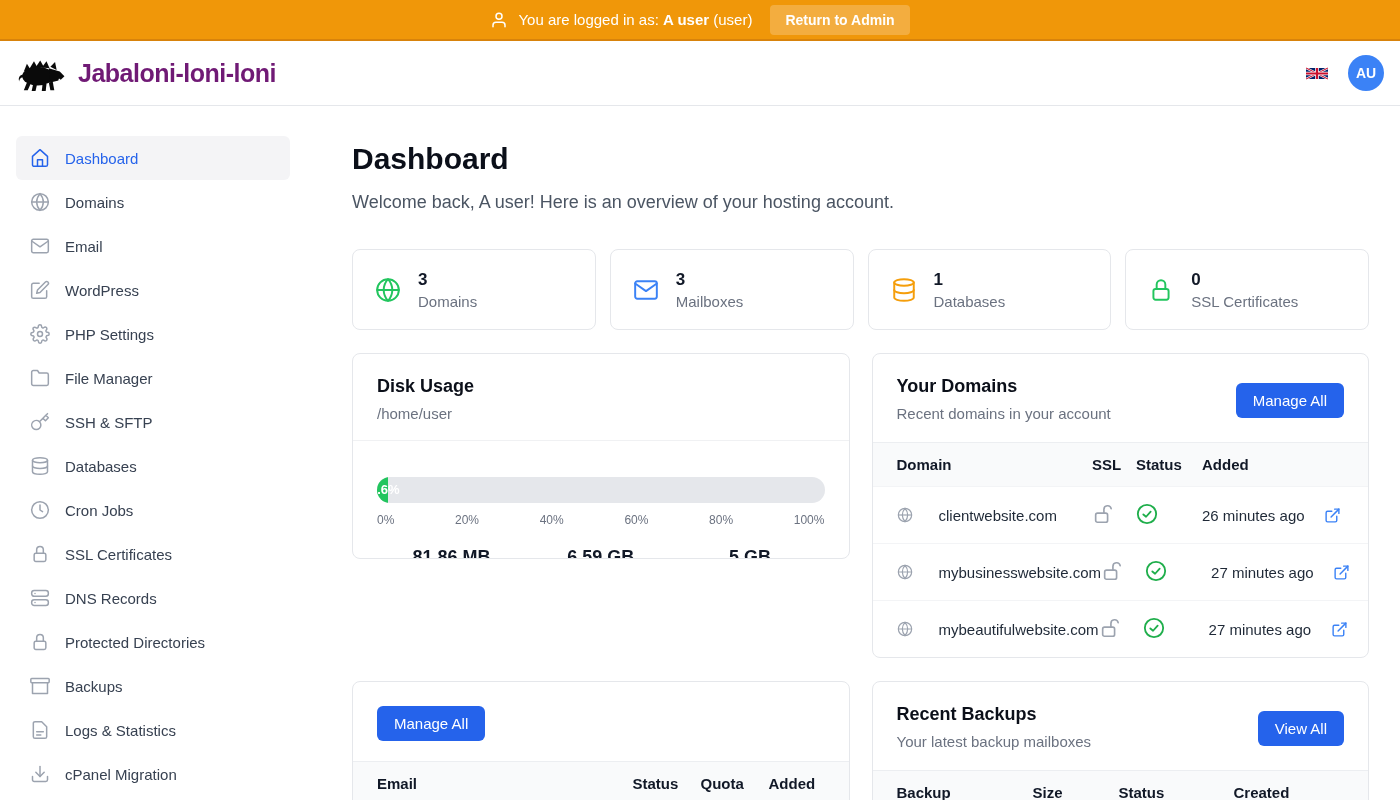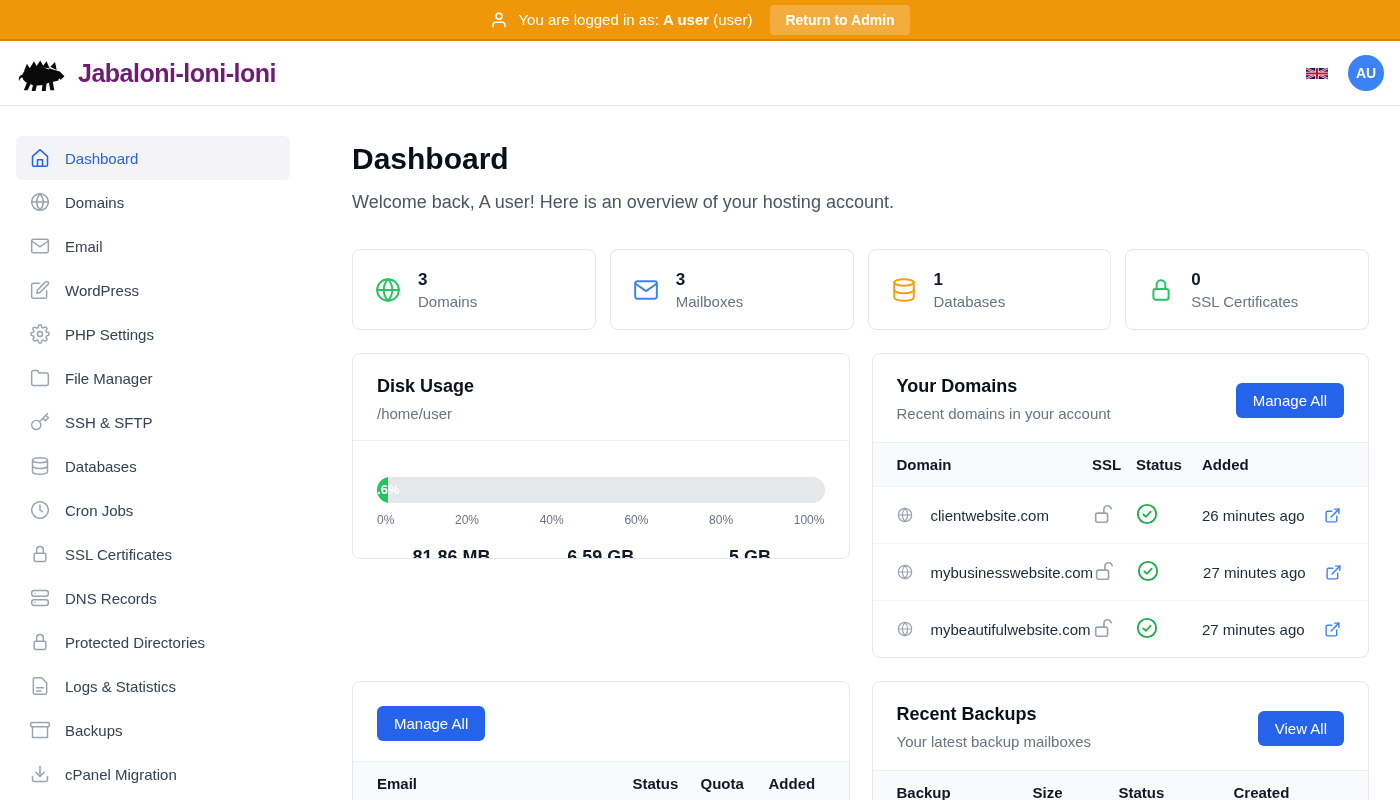--- a/index.html
+++ b/index.html
@@ -72,21 +72,21 @@
 
   
   .thead { height:44px; background:#f9fafb; border-top:1px solid #eceef1;
            display:grid; align-items:center; padding:6px 24px;
            font-size:15px; font-weight:700; color:#111827; }
   .dom-grid { grid-template-columns:1fr 44px 66px 122px 20px; }
   .mail-grid { grid-template-columns:1fr 58px 58px 56px; column-gap:10px; }
   .bak-grid { grid-template-columns:136px 86px 115px 1fr; }
   .trow { height:57px; display:grid; align-items:center; padding:0 24px;
           border-top:1px solid #f3f4f6; font-size:15px; }
-  .dom-name { display:flex; align-items:center; gap:18px; font-weight:500; color:#1f2937; }
+  .dom-name { display:flex; align-items:center; gap:26px; font-weight:500; color:#1f2937; }
   .dom-name svg { width:16px; height:16px; stroke:#9ca3af; flex-shrink:0; }
   .added { color:#1f2937; }
   .icon-btn { background:none; border:none; cursor:pointer; padding:0; display:flex; }
   .bottom-card { height:190px; }
 </style>
 </head>
 <body>
 
 <div class="banner">
   <div class="msg">
@@ -218,32 +218,32 @@
     </div>
     <div class="side-item">
       <svg viewBox="0 0 24 24" fill="none" stroke-width="1.8" stroke-linecap="round" stroke-linejoin="round">
           <rect x="5" y="11" width="14" height="10" rx="2"></rect>
           <path d="M8 11V7a4 4 0 0 1 8 0v4"></path>
         </svg>
       <span>Protected Directories</span>
     </div>
     <div class="side-item">
       <svg viewBox="0 0 24 24" fill="none" stroke-width="1.8" stroke-linecap="round" stroke-linejoin="round">
+          <polyline points="21 8 21 21 3 21 3 8"></polyline>
+          <rect x="1" y="3" width="22" height="5" rx="1"></rect>
+        </svg>
+      <span>Backups</span>
+    </div>
+    <div class="side-item">
+      <svg viewBox="0 0 24 24" fill="none" stroke-width="1.8" stroke-linecap="round" stroke-linejoin="round">
           <path d="M14 2H6a2 2 0 0 0-2 2v16a2 2 0 0 0 2 2h12a2 2 0 0 0 2-2V8z"></path>
           <line x1="8" y1="14" x2="16" y2="14"></line>
           <line x1="8" y1="18" x2="13" y2="18"></line>
         </svg>
       <span>Logs &amp; Statistics</span>
-    </div>
-    <div class="side-item">
-      <svg viewBox="0 0 24 24" fill="none" stroke-width="1.8" stroke-linecap="round" stroke-linejoin="round">
-          <polyline points="21 8 21 21 3 21 3 8"></polyline>
-          <rect x="1" y="3" width="22" height="5" rx="1"></rect>
-        </svg>
-      <span>Backups</span>
     </div>
     <div class="side-item">
       <svg viewBox="0 0 24 24" fill="none" stroke-width="1.8" stroke-linecap="round" stroke-linejoin="round">
           <path d="M21 15v4a2 2 0 0 1-2 2H5a2 2 0 0 1-2-2v-4"></path>
           <polyline points="7 10 12 15 17 10"></polyline>
           <line x1="12" y1="3" x2="12" y2="15"></line>
         </svg>
       <span>cPanel Migration</span>
     </div>
   </div>

